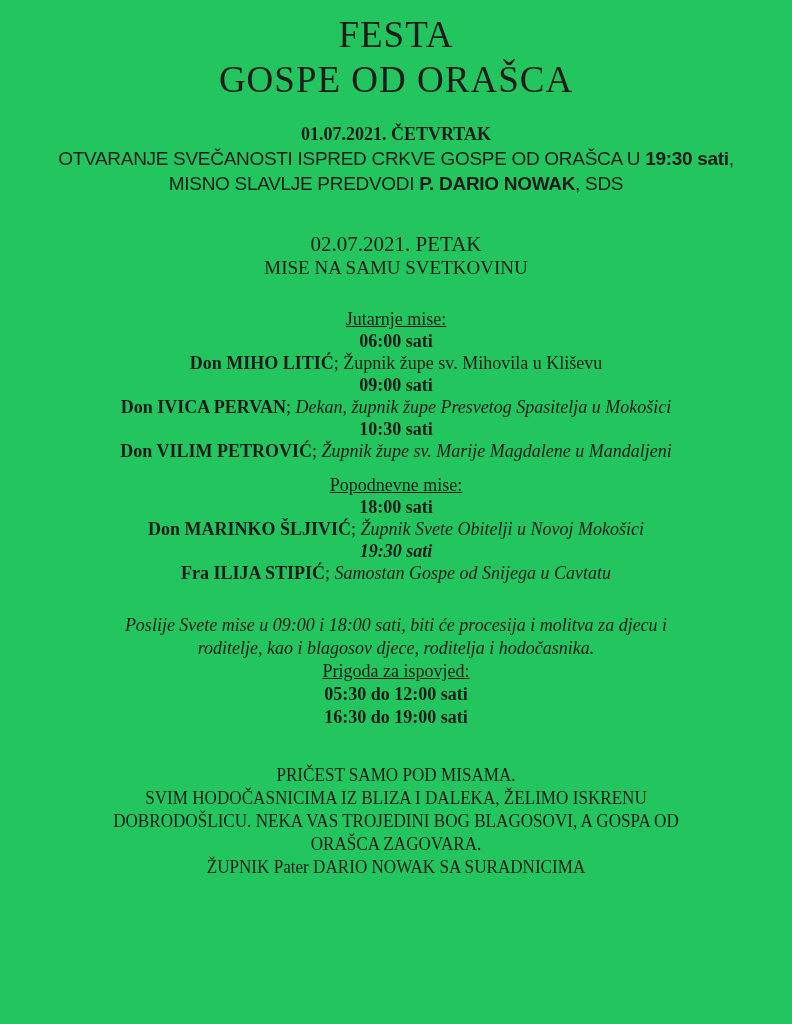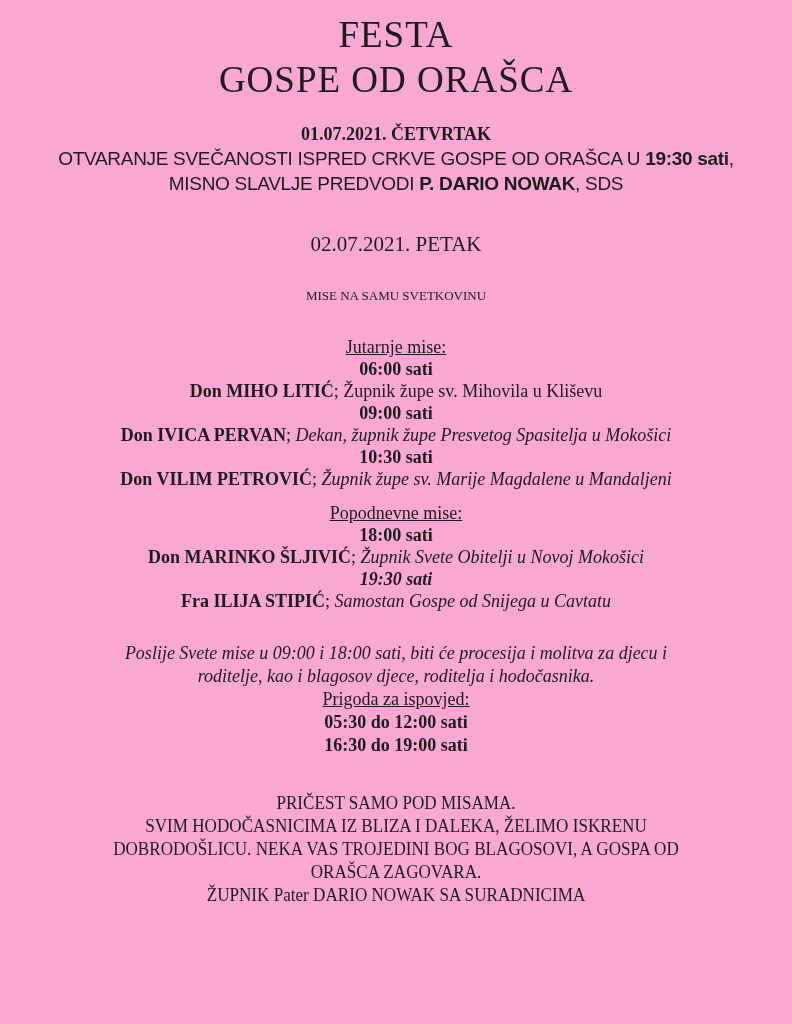--- a/index.html
+++ b/index.html
@@ -1,21 +1,21 @@
 <!DOCTYPE html>
 <html><head>
 <meta charset="utf-8">
 <style>
   html, body { margin: 0; padding: 0; background: #ffffff; }
   .page {
     position: relative;
     width: 792px;
     height: 1024px;
     margin: 0 auto;
-    background: #f9a8d4;
+    background: #22c55e;
     color: #1c1c1c;
     font-family: "Liberation Serif", serif;
     text-align: center;
     overflow: hidden;
   }
   .bold   { font-weight: bold; }
   .italic { font-style: italic; }
   .underline { text-decoration: underline; }
 
   .title {
@@ -40,23 +40,22 @@
     letter-spacing: -0.3px;
   }
 
   .day2 { margin-top: 36px; }
   .day2-heading {
     font-size: 21px;
     line-height: 24px;
     font-weight: normal;
   }
   .day2-subheading {
-    font-size: 13px;
+    font-size: 19px;
     line-height: 24px;
-    margin-top: 28px;
   }
 
   .mass-section { font-size: 18px; line-height: 22px; }
   .morning   { margin-top: 28px; }
   .afternoon { margin-top: 12px; }
   .mass-section-heading { text-decoration: underline; }
 
   .note {
     margin-top: 30px;
     font-size: 18px;

